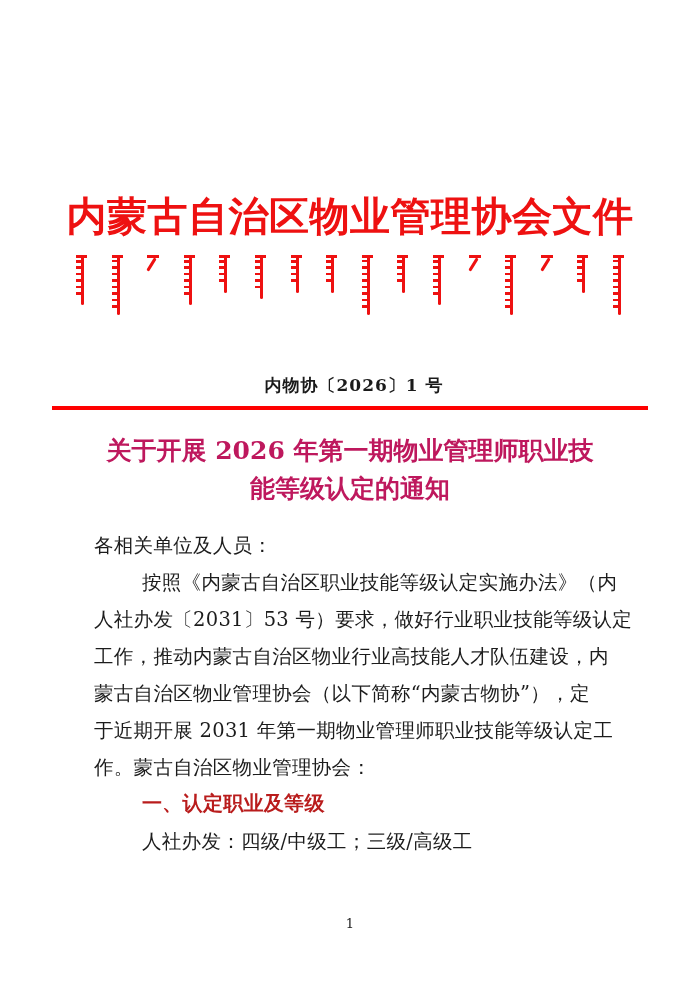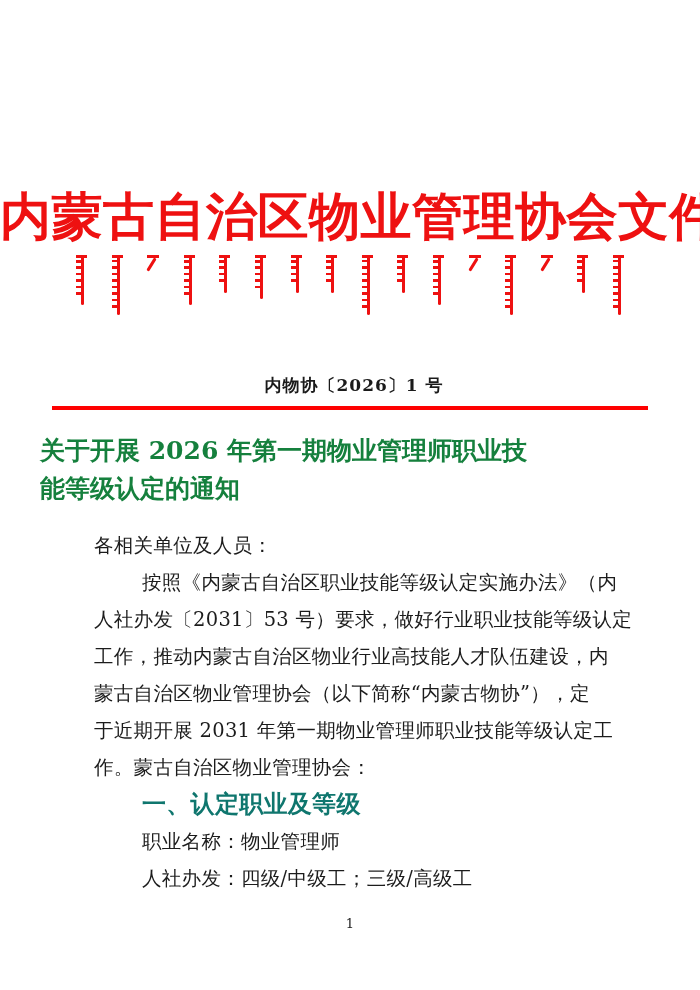--- a/index.html
+++ b/index.html
@@ -13,21 +13,21 @@
     font-family: "DejaVu Serif", serif;
     color: #1a1a1a;
     overflow: hidden;
   }
   
   .org-title {
     position: absolute;
     top: 189px;
     left: 0; right: 0;
     text-align: center;
-    font-size: 51px;
+    font-size: 40px;
     font-weight: 700;
     letter-spacing: 0.5px;
     color: #ee1111;
     white-space: nowrap;
     line-height: 54px;
   }
   
   .mongolian {
     position: absolute;
     top: 255px;
@@ -87,44 +87,45 @@
     left: 52px;
     width: 596px;
     height: 4px;
     background: #fe0000;
   }
   
   .doc-title {
     position: absolute;
     top: 432px;
     left: 40px; right: 40px;
+    text-align: center;
     font-size: 25px;
     font-weight: 700;
     line-height: 38px;
-    color: #15803d;
+    color: #be185d;
   }
   .doc-title .tline { white-space: nowrap; }
   
   .body-text {
     position: absolute;
     top: 527px;
     left: 94px;
     width: 520px;
     font-size: 19.5px;
     line-height: 37px;
     letter-spacing: 0.3px;
     color: #1c1c1c;
   }
   .line { white-space: nowrap; height: 37px; }
   .indent { padding-left: 48px; }
   .heading-line {
-    font-family: Liberation Serif, serif;
+    font-family: Liberation Mono, monospace;
     font-weight: 700;
-    font-size: 24px;
-    color: #0f766e;
+    font-size: 20px;
+    color: #b91c1c;
   }
   
   .page-num {
     position: absolute;
     top: 916px;
     left: 0; right: 0;
     text-align: center;
     font-size: 13px;
     color: #222;
   }
@@ -166,19 +167,18 @@
 
   <div class="body-text">
     <div class="line">各相关单位及人员：</div>
     <div class="line indent">按照《内蒙古自治区职业技能等级认定实施办法》（内</div>
     <div class="line">人社办发〔2031〕53 号）要求，做好行业职业技能等级认定</div>
     <div class="line">工作，推动内蒙古自治区物业行业高技能人才队伍建设，内</div>
     <div class="line">蒙古自治区物业管理协会（以下简称“内蒙古物协”），定</div>
     <div class="line">于近期开展 2031 年第一期物业管理师职业技能等级认定工</div>
     <div class="line">作。蒙古自治区物业管理协会：</div>
     <div class="line indent heading-line">一、认定职业及等级</div>
-    <div class="line indent">职业名称：物业管理师</div>
     <div class="line indent">人社办发：四级/中级工；三级/高级工</div>
   </div>
 
   <div class="page-num">1</div>
 
 </div>
 
 </body></html>

